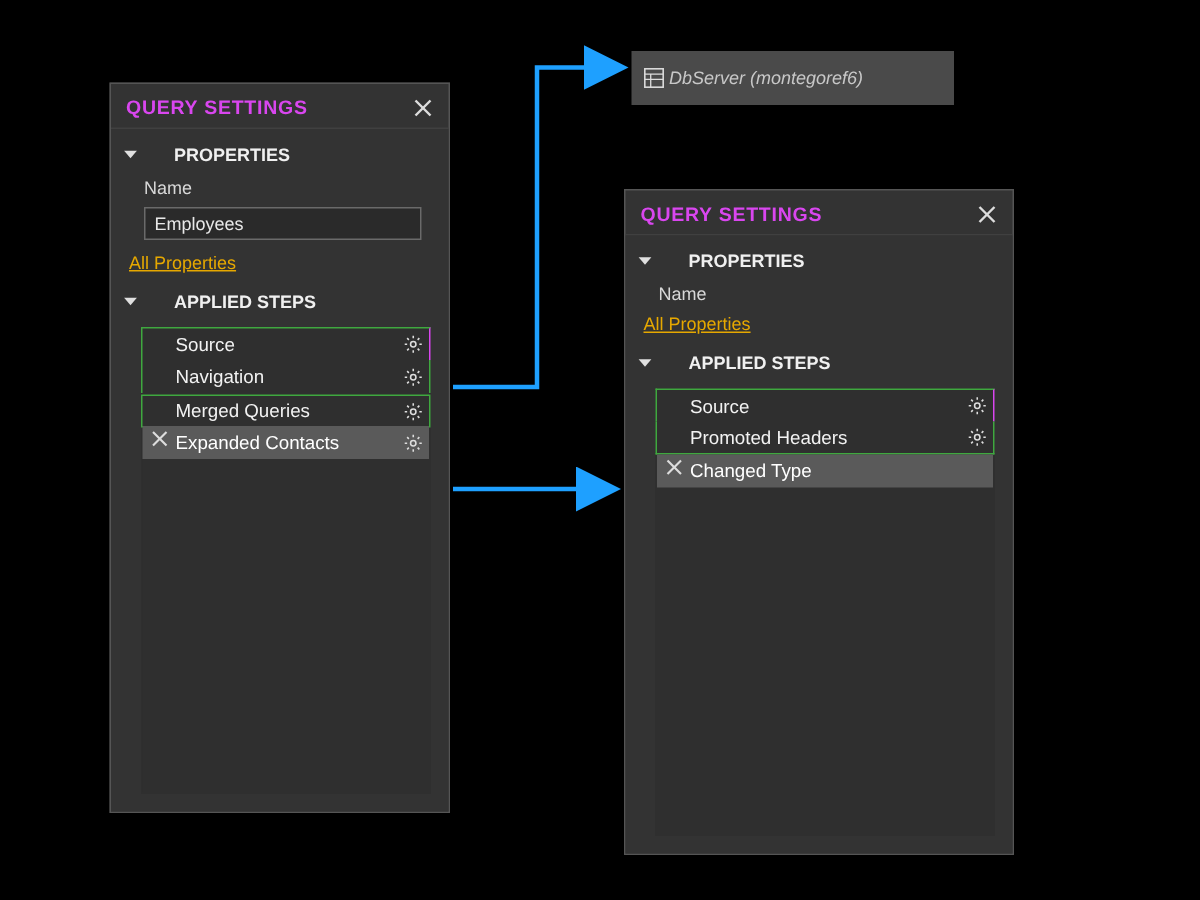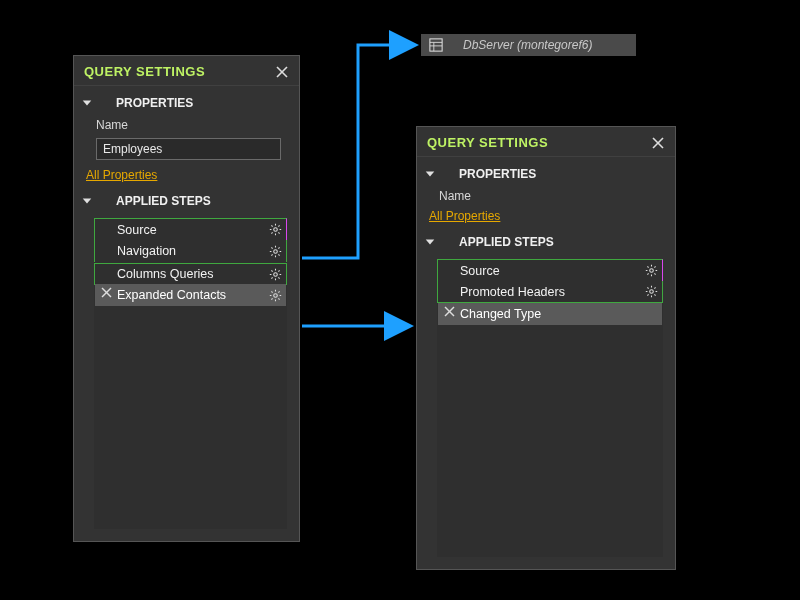--- a/index.html
+++ b/index.html
@@ -23,21 +23,21 @@
   }
   .panel-header {
     display: flex;
     align-items: center;
     justify-content: space-between;
     padding: 8px 10px 6px 10px;
     border-bottom: 1px solid #404040;
     font-weight: 600;
     letter-spacing: 0.5px;
     font-size: 13px;
-    color: #bef264;
+    color: #d946ef;
   }
   .close-btn {
     width: 14px;
     height: 14px;
     cursor: pointer;
     position: relative;
     color: #ddd;
   }
   .close-btn svg { width: 14px; height: 14px; display:block; }
 
@@ -129,25 +129,25 @@
   .solo-box { border: 1px solid #3fa83f; margin:-1px; }
   .gear svg { width:13px; height:13px; }
   .xmark svg { width:11px; height:11px; }
 
   
   .db-tag {
     position: absolute;
     top: 34px;
     left: 421px;
     width: 215px;
-    height: 22px;
+    height: 36px;
     background: #4a4a4a;
     display: flex;
     align-items: center;
-    gap: 20px;
+    gap: 3px;
     padding: 0 8px;
     color: #c8c8c8;
     font-style: italic;
     font-size: 12px;
   }
   .db-tag .db-icon {
     width: 14px; height: 14px;
     display:inline-flex; align-items:center; justify-content:center;
     color:#ddd;
   }
@@ -215,21 +215,21 @@
       <div class="step-row group-mid">
         <span class="step-label">Navigation</span>
         <span class="gear">
             <svg viewBox="0 0 16 16">
               <circle cx="8" cy="8" r="2.2" fill="none" stroke="currentColor" stroke-width="1.3"></circle>
               <path d="M8 1v2M8 13v2M1 8h2M13 8h2M3 3l1.4 1.4M11.6 11.6L13 13M13 3l-1.4 1.4M4.4 11.6L3 13" stroke="currentColor" stroke-width="1.3"></path>
             </svg>
           </span>
       </div>
       <div class="step-row solo-box" style="margin-top:1px;">
-        <span class="step-label">Columns Queries</span>
+        <span class="step-label">Merged Queries</span>
         <span class="gear">
             <svg viewBox="0 0 16 16">
               <circle cx="8" cy="8" r="2.2" fill="none" stroke="currentColor" stroke-width="1.3"></circle>
               <path d="M8 1v2M8 13v2M1 8h2M13 8h2M3 3l1.4 1.4M11.6 11.6L13 13M13 3l-1.4 1.4M4.4 11.6L3 13" stroke="currentColor" stroke-width="1.3"></path>
             </svg>
           </span>
       </div>
       <div class="step-row selected">
         <span class="xmark"><svg viewBox="0 0 11 11">
               <line x1="1" y1="1" x2="10" y2="10" stroke="currentColor" stroke-width="1.4"></line>

